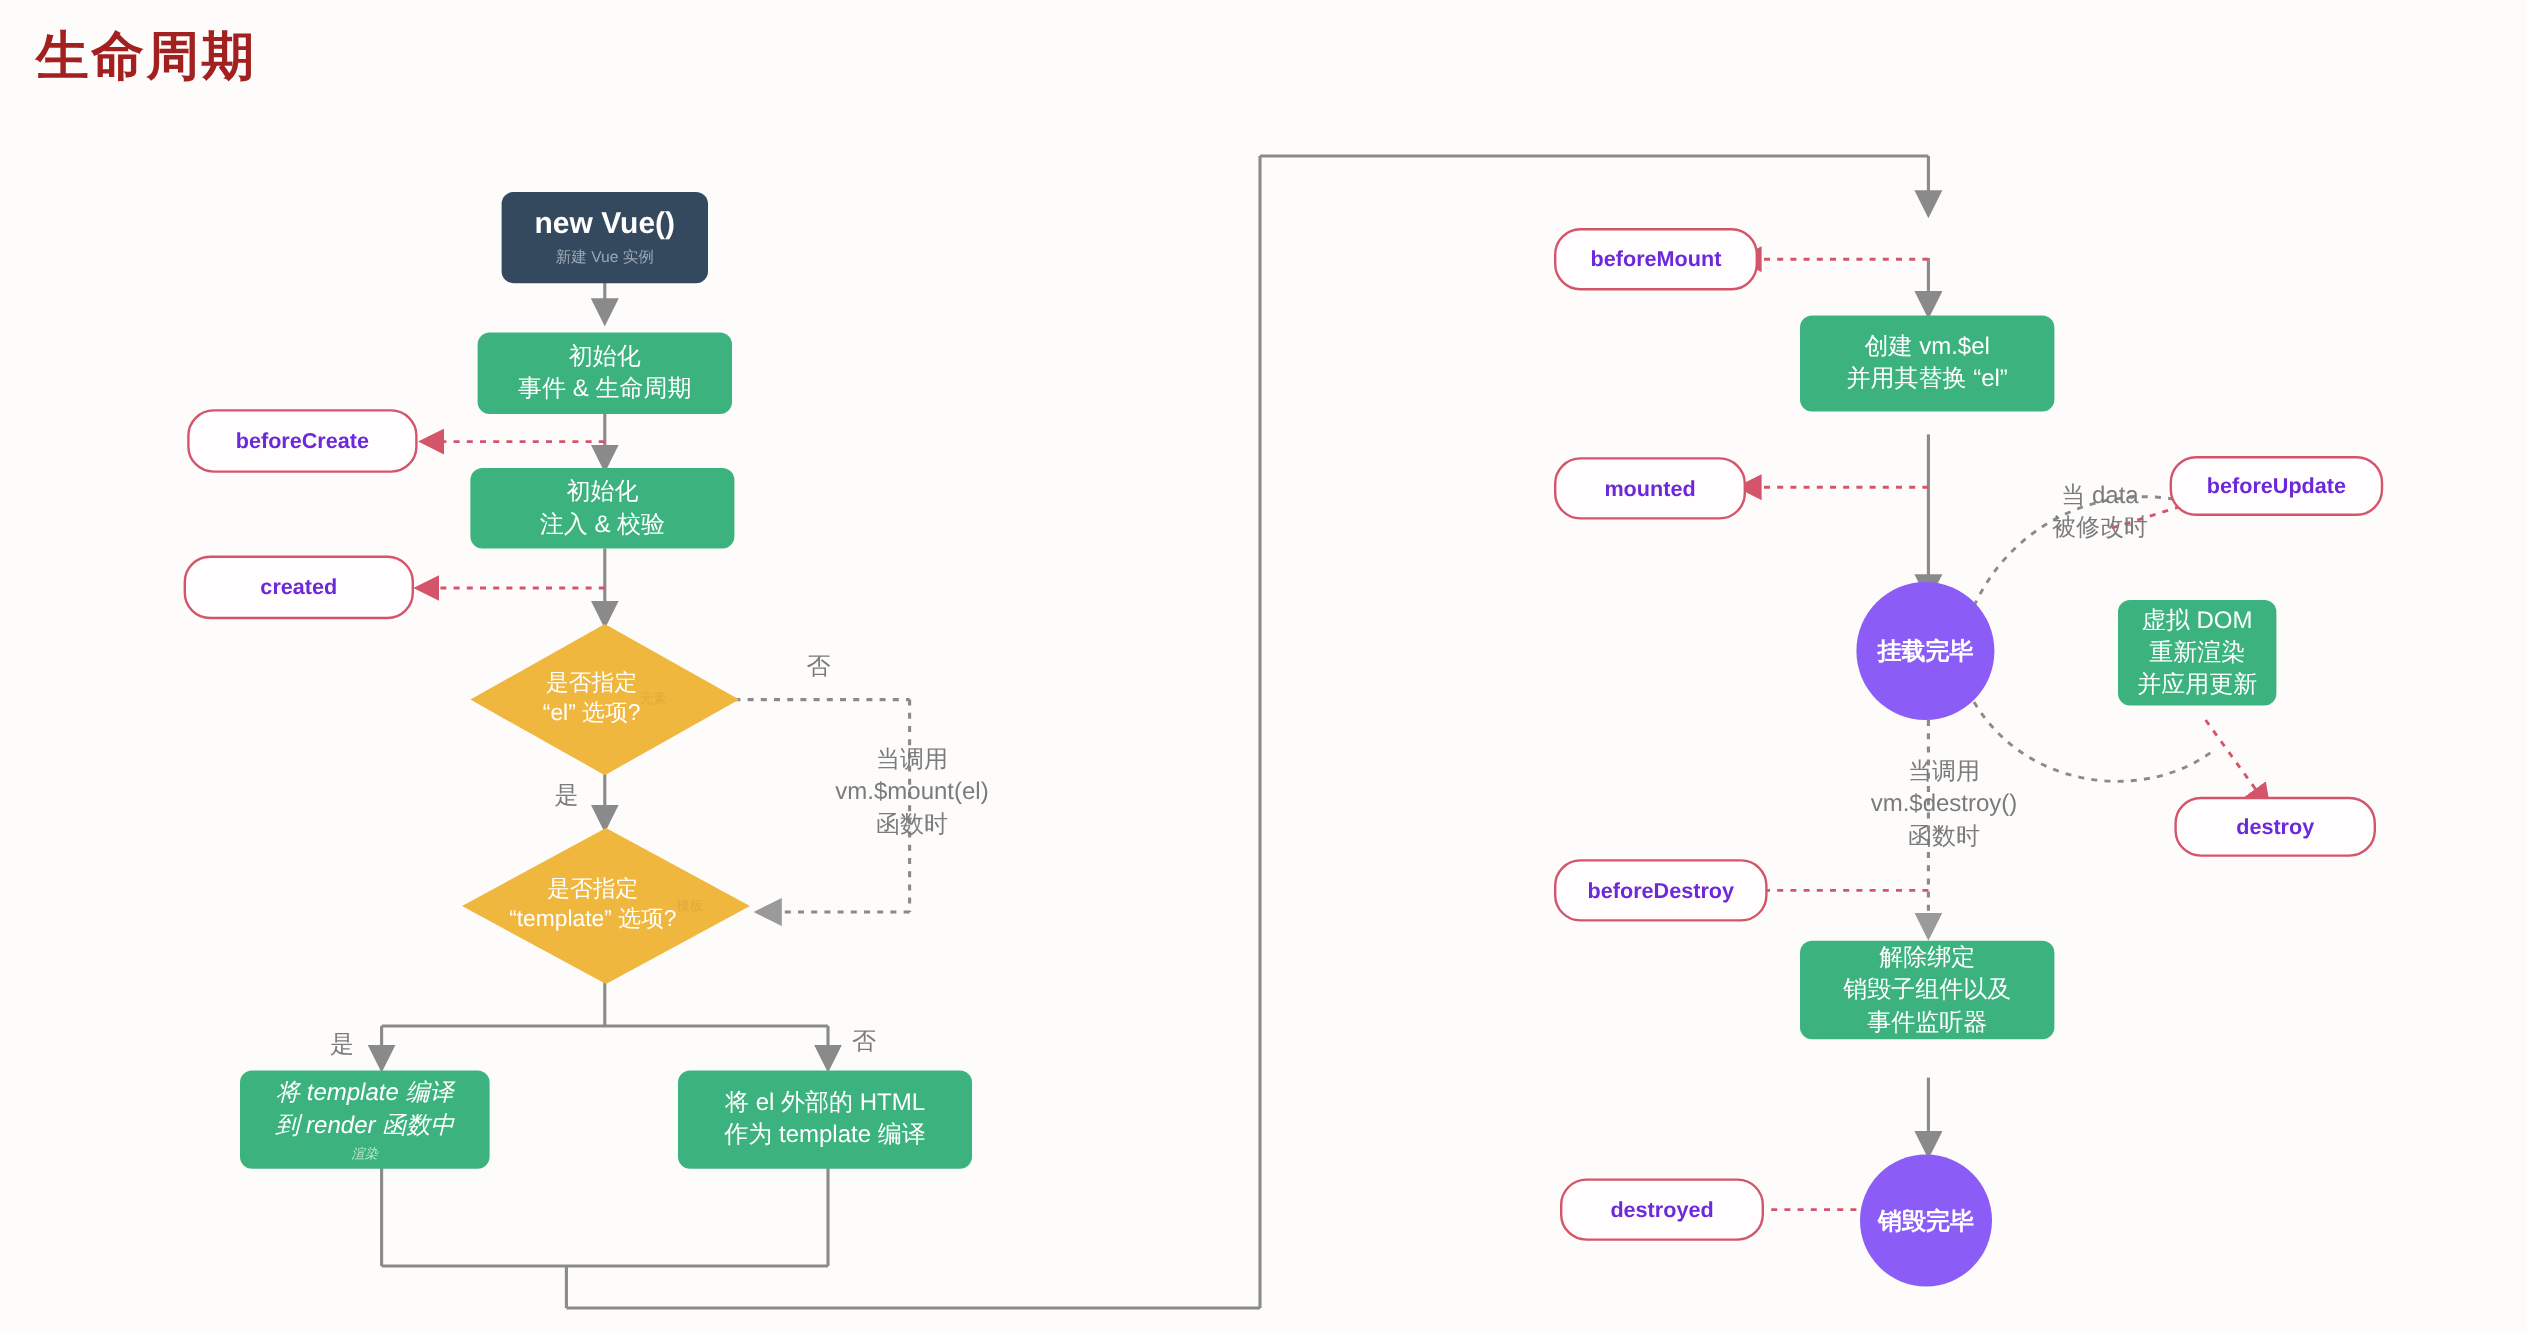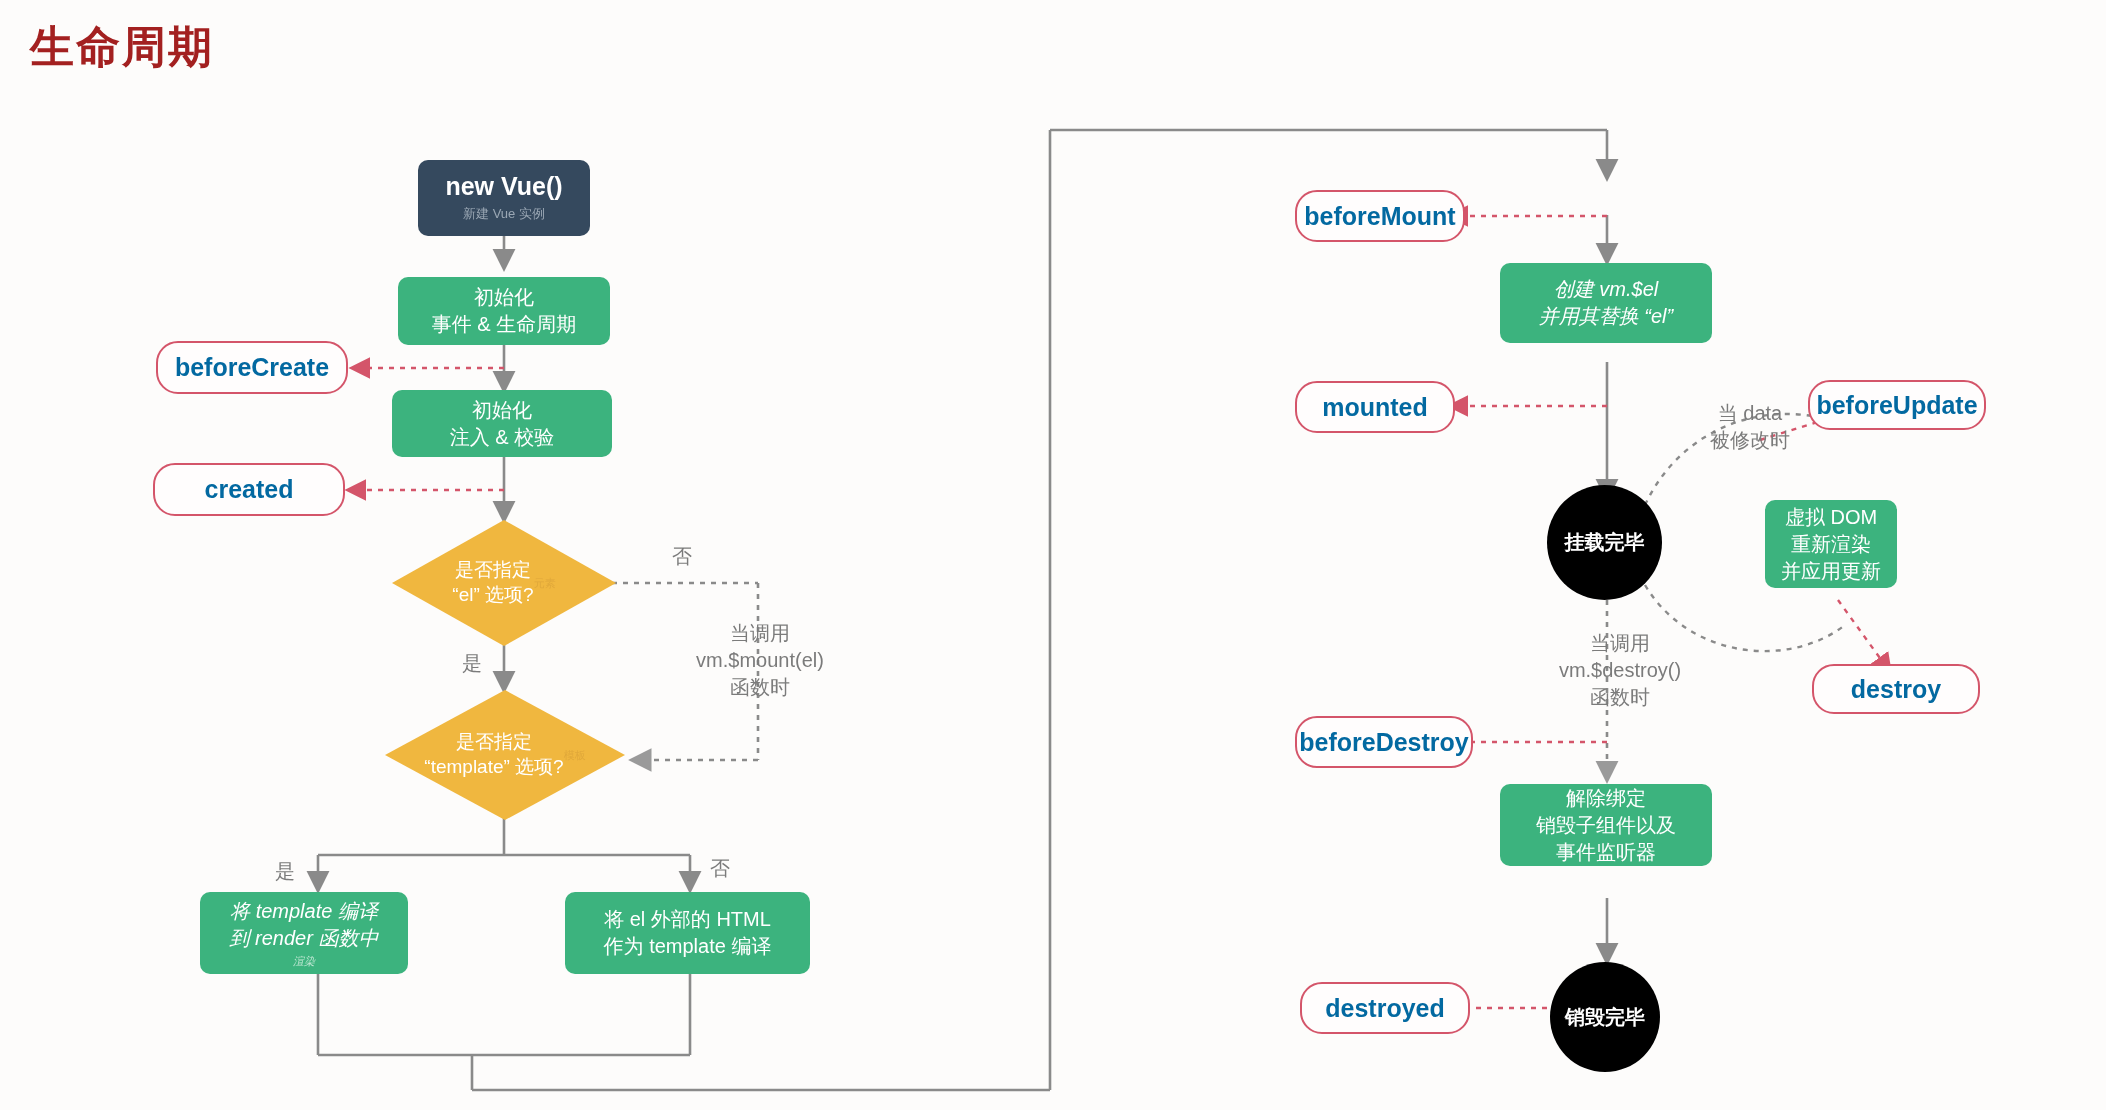--- a/index.html
+++ b/index.html
@@ -16,23 +16,23 @@
 
   .box-vue{background:#35495e;border-radius:10px;color:#ffffff;}
   .box-vue .t1{font-size:25px;font-weight:bold;line-height:1.1;}
   .box-vue .t2{font-size:13px;color:#9aa7b4;margin-top:4px;}
 
   .box-green{background:#3cb37e;border-radius:10px;color:#ffffff;}
   .box-green .t1{font-size:20px;line-height:1.35;white-space:pre-line;}
   .box-green .sub{font-size:11px;color:#bfe7d3;margin-top:2px;}
 
   .hook{background:#fffdfd;border:2.5px solid #d4556a;border-radius:22px;
-        color:#0369a1;font-size:25px;font-weight:bold;}
-
-  .circle{background:#000000;border-radius:50%;color:#ffffff;
+        color:#6d28d9;font-size:18px;font-weight:bold;}
+
+  .circle{background:#8b5cf6;border-radius:50%;color:#ffffff;
           font-size:20px;font-weight:bold;}
 
   .diamond-wrap{position:absolute;}
   .diamond{position:absolute;inset:0;background:#f0b73f;
            clip-path:polygon(50% 0,100% 50%,50% 100%,0 50%);}
   .diamond-txt{position:absolute;inset:0;display:flex;flex-direction:row;
                align-items:center;justify-content:center;color:#fff;
                font-size:19px;line-height:1.3;white-space:pre-line;text-align:center;}
   .diamond-txt .sub{font-size:11px;color:#e0a83a;margin-top:0px;}
 
@@ -179,21 +179,21 @@
 
   <div class="node box-green" style="left:565px;top:892px;width:245px;height:82px;">
     <div class="t1">将 el 外部的 HTML
 作为 template 编译</div>
   </div>
 
   <div class="node hook" style="left:1295px;top:190px;width:170px;height:52px;">
     <span>beforeMount</span>
   </div>
 
-  <div class="node box-green" style="left:1500px;top:263px;width:212px;height:80px;font-style:italic;">
+  <div class="node box-green" style="left:1500px;top:263px;width:212px;height:80px;">
     <div class="t1">创建  vm.$el
 并用其替换 “el”</div>
   </div>
 
   <div class="node hook" style="left:1295px;top:381px;width:160px;height:52px;">
     <span>mounted</span>
   </div>
 
   <div class="node circle" style="left:1547px;top:485px;width:115px;height:115px;">
     <span>挂载完毕</span>

